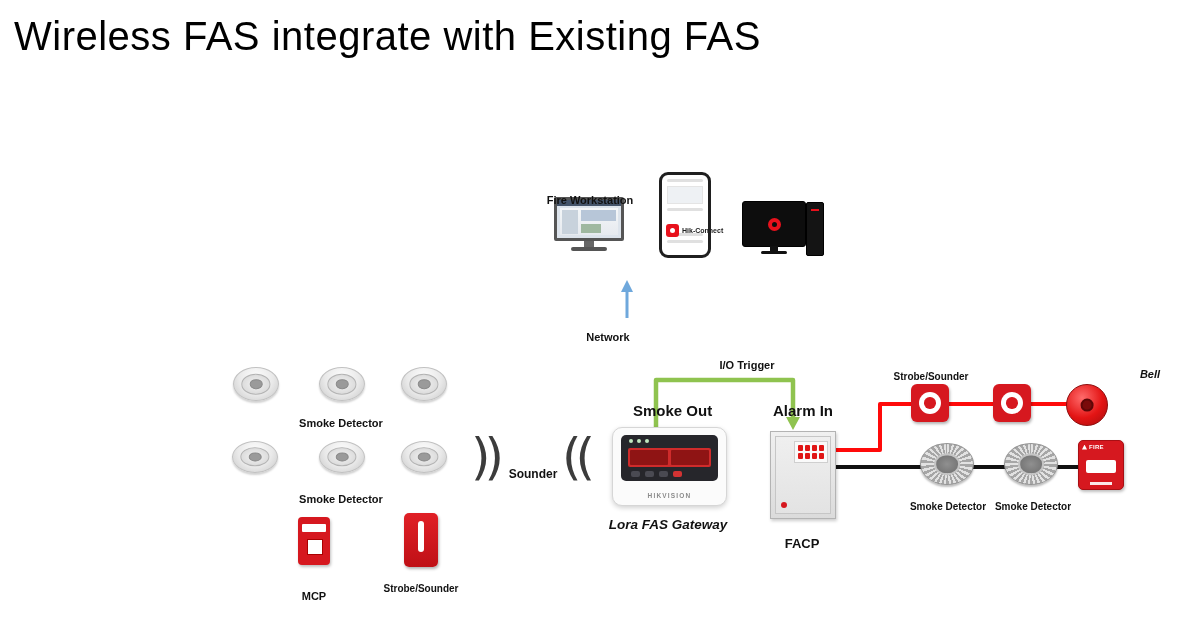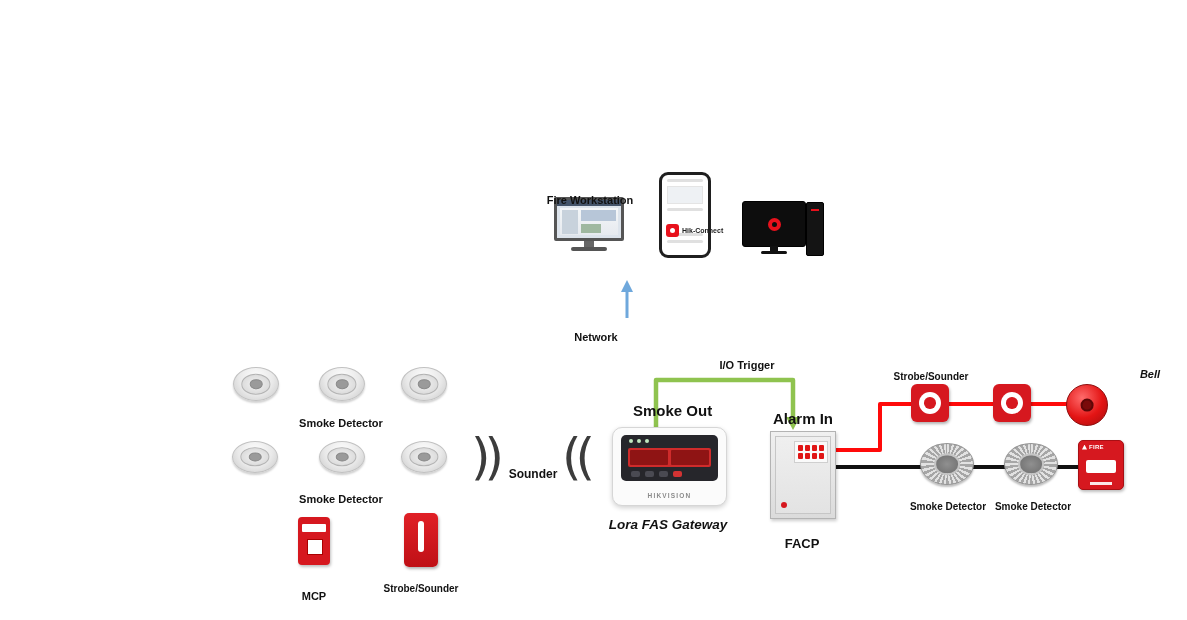--- a/index.html
+++ b/index.html
@@ -100,20 +100,21 @@
   .pc-tower i{display:block;width:8px;height:2px;background:#e8111c;margin:6px auto 0;}
 
   .waves{position:absolute;z-index:2;font-size:50px;line-height:1;color:#3c3c3c;letter-spacing:-6px;
         font-family:"DejaVu Sans",sans-serif;}
 </style>
 </head>
 <body>
 
 <div id="canvas">
 
+  <div id="title">Wireless FAS integrate with Existing FAS</div>
 
   <svg id="wires" width="1187" height="620">
     <line x1="627" y1="318" x2="627" y2="291" stroke-width="3" stroke="#6fa8dc"></line>
     <polygon points="627,280 621,292 633,292" fill="#6fa8dc"></polygon>
     <polyline points="656,427 656,380 793,380 793,418" fill="none" stroke-width="4.5" stroke-linejoin="round" stroke="#8fc34f"></polyline>
     <polygon points="793,430 786,417 800,417" fill="#8fc34f"></polygon>
     <polyline points="836,450 880,450 880,404 1086,404" fill="none" stroke-width="4" stroke-linejoin="round" stroke="#ff0a0a"></polyline>
     <line x1="836" y1="467" x2="1122" y2="467" stroke-width="4" stroke="#111111"></line>
   </svg>
 
@@ -149,21 +150,21 @@
     <div class="pc-monitor">
       <span class="pc-logo"></span>
     </div>
     <div class="pc-neck"></div>
     <div class="pc-base"></div>
     <div class="pc-tower">
         <i></i>
       </div>
   </div>
 
-  <div class="lbl" style="left:568px;top:321px;width:56px;">Network</div>
+  <div class="lbl" style="left:580px;top:321px;width:56px;">Network</div>
 
   <div class="dev disc" style="left:233px;top:367px;width:44px;height:32px;">
     <div class="disc-inner"></div>
     <div class="disc-center"></div>
   </div>
   <div class="dev disc" style="left:319px;top:367px;width:44px;height:32px;">
     <div class="disc-inner"></div>
     <div class="disc-center"></div>
   </div>
   <div class="dev disc" style="left:401px;top:367px;width:44px;height:32px;">
@@ -196,21 +197,21 @@
     <div class="slot"></div>
   </div>
   <div class="lbl" style="left:371px;top:573px;width:100px;font-size:10px;">Strobe/Sounder</div>
 
   <div class="waves" style="left:471px;top:432px;">))</div>
   <div class="lbl" style="left:504px;top:458px;width:58px;font-size:12px;">Sounder</div>
   <div class="waves" style="left:562px;top:432px;">((</div>
 
   <div class="lbl" style="left:633px;top:392px;width:92px;font-size:15px;text-align:left;">Smoke Out</div>
   <div class="lbl" style="left:712px;top:349px;width:70px;">I/O Trigger</div>
-  <div class="lbl" style="left:773px;top:400px;width:80px;font-size:15px;text-align:left;">Alarm In</div>
+  <div class="lbl" style="left:773px;top:392px;width:80px;font-size:15px;text-align:left;">Alarm In</div>
 
   <div class="dev gateway" style="left:612px;top:427px;width:113px;height:77px;">
     <div class="gw-screen">
       <div class="gw-leds">
           <i></i>
           <i></i>
           <i></i>
         </div>
       <div class="gw-lcd">
           <i></i>

